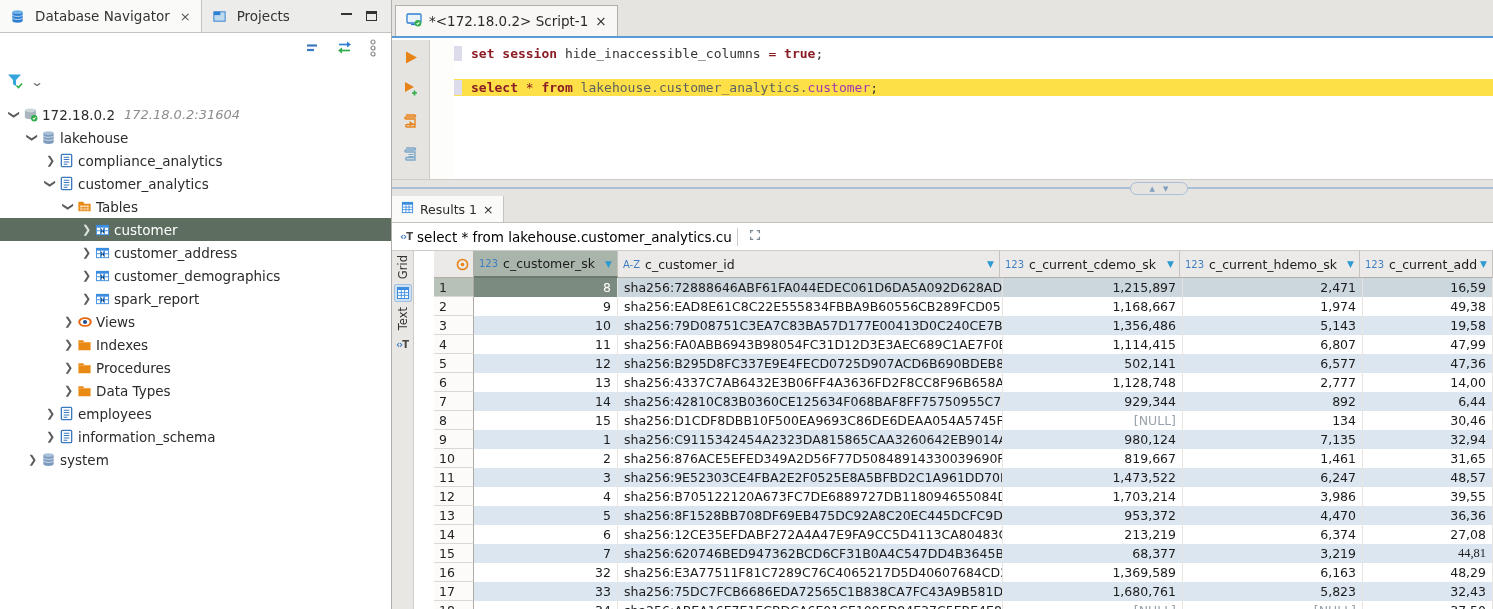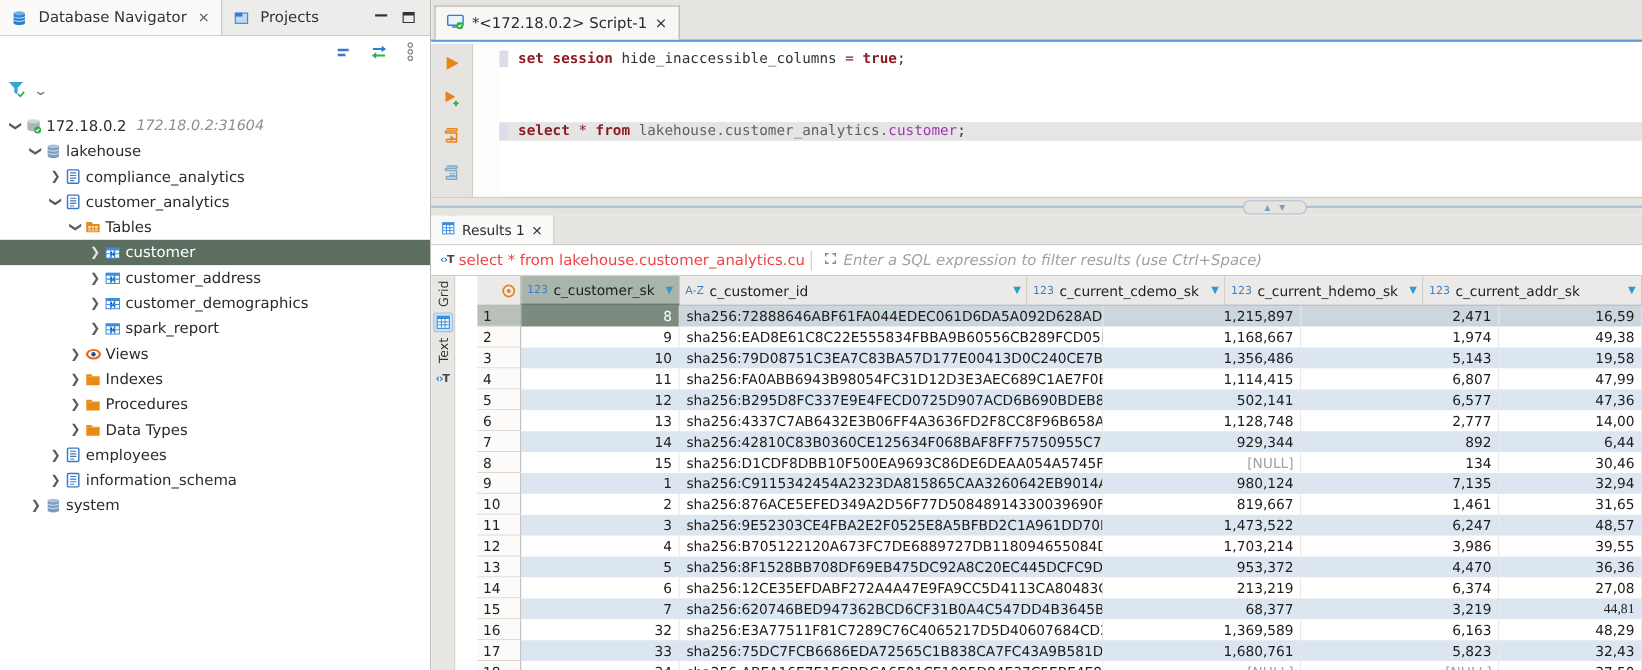--- a/index.html
+++ b/index.html
@@ -33,42 +33,42 @@
 
   
   .editor-pane { position:absolute; left:392px; top:0; right:0; height:179px; background:#fff; }
   .etabbar { height:38px; background:#e6e4e1; border-bottom:2px solid #5b9bd5; display:flex; align-items:flex-end; }
   .etab { height:31px; background:#f8f7f5; border:1px solid #b2afaa; border-bottom:none; display:flex; align-items:center; gap:7px; padding:0 10px; margin-left:3px; font-size:13.5px; }
   .econtent { position:absolute; top:40px; left:0; right:0; bottom:0; display:flex; }
   .etools { width:38px; background:#e6e4e1; border-right:1px solid #cfccc7; display:flex; flex-direction:column; align-items:center; padding-top:10px; gap:13px; flex:0 0 auto; }
   .egutter { width:24px; background:#fdfdfc; flex:0 0 auto; }
   .ecode { flex:1; padding-top:5px; font-family:"DejaVu Sans Mono","Liberation Mono",monospace; font-size:13px; }
   .cline { height:17px; line-height:17px; display:flex; align-items:center; }
-  .cline.current { background:#e5e5e5;margin-top:32px; }
+  .cline.current { background:#fde047; }
   .cmark { width:8px; height:15px; background:#dcdcec; margin-right:9px; flex:0 0 auto; }
   .cmark.empty { background:transparent; }
   .tok-kw { color:#8b1c24; font-weight:bold; }
   .tok-op { color:#8b1c24; }
   .tok-plain { color:#333333; }
   .tok-schema { color:#5f615f; }
   .tok-table { color:#a435b2; }
 
   
   .sash { position:absolute; left:392px; right:0; top:179px; height:17px; background:#e6e4e1; border-top:1px solid #cfccc7; }
   .sash-line { position:absolute; left:0; right:0; top:7px; height:2px; background:#a9c0d8; }
   .sash-pill { position:absolute; left:738px; top:2px; width:58px; height:13px; background:#e6e4e1; border:1px solid #a9c0d8; border-radius:7px; display:flex; align-items:center; justify-content:center; gap:8px; font-size:7px; color:#7e9cc0; }
 
   
   .results { position:absolute; left:392px; right:0; top:196px; bottom:0; display:flex; flex-direction:column; background:#fff; }
   .rtabbar { height:27px; background:#e6e4e1; border-bottom:1px solid #c6c3be; display:flex; align-items:stretch; flex:0 0 auto; }
   .rtab { display:flex; align-items:center; gap:6px; padding:0 9px; background:#fafaf9; border-right:1px solid #c6c3be; font-size:12.5px; }
   .rfilter { height:28px; background:#fff; border-bottom:1px solid #cfccc7; display:flex; align-items:center; padding:0 4px; flex:0 0 auto; }
   .sqlticon { font-size:10px; color:#444; font-weight:bold; white-space:nowrap; margin:0 4px; }
   .sqlticon .ang { color:#3b78c0; letter-spacing:-1px; }
-  .rquery { color:#ef4444; font-size:13.5px; font-weight:500; white-space:nowrap; }
+  .rquery { color:#000000; font-size:13.5px; font-weight:500; white-space:nowrap; }
   .rdivider { width:1px; height:18px; background:#cfccc7; margin:0 5px; }
   .rfilter-input { flex:1; border:none; outline:none; font-style:italic; font-size:13.5px; color:#a0a09e; font-family:inherit; background:transparent; }
   .rfilter-input::placeholder { color:#a0a09e; }
   .rbody { flex:1; display:flex; overflow:hidden; }
   .vstrip { width:22px; background:#e9e7e4; border-right:1px solid #cfccc7; display:flex; flex-direction:column; align-items:center; padding-top:4px; gap:5px; flex:0 0 auto; }
   .vlabel { writing-mode:vertical-rl; transform:rotate(180deg); font-size:11.5px; color:#333; }
   .vicon { width:18px; height:18px; display:flex; align-items:center; justify-content:center; }
   .vicon.sel { background:#cfe0f2; border:1px solid #9ec1e4; border-radius:2px; }
 
   .grid { flex:1; overflow:hidden; background:#fff;padding-left:20px; }
@@ -437,21 +437,20 @@
 
     <div class="rfilter">
       <span class="sqlticon"><span class="ang">‹›</span>T</span>
       <span class="rquery">select * from lakehouse.customer_analytics.cu</span>
       <span class="rdivider"></span>
       <span style="margin:0 5px;">
         <svg width="14" height="14" viewBox="0 0 16 16">
             <path d="M3 6V3h3M10 3h3v3M13 10v3h-3M6 13H3v-3" stroke="#7a8894" stroke-width="1.5" fill="none"></path>
           </svg>
       </span>
-      <input class="rfilter-input" type="text" placeholder="Enter a SQL expression to filter results (use Ctrl+Space)" style="">
     </div>
 
     <div class="rbody">
       <div class="vstrip">
         <span class="vlabel">Grid</span>
         <span class="vicon sel">
           <svg width="14" height="14" viewBox="0 0 14 14">
               <rect x="1" y="1" width="12" height="12" fill="#3b8de0"></rect>
               <rect x="2" y="4" width="10" height="8" fill="#fff"></rect>
               <path d="M2 6.6h10M2 9.3h10M5.3 4v8M8.6 4v8" stroke="#3b8de0" stroke-width=".9"></path>
@@ -468,21 +467,21 @@
             <svg width="15" height="15" viewBox="0 0 16 16">
                 <circle cx="8" cy="8" r="5.4" fill="none" stroke="#e8831a" stroke-width="1.7"></circle>
                 <circle cx="8" cy="8" r="1.9" fill="#e8831a"></circle>
               </svg>
           </div>
         <div class="gcol selcol" style="width: 144px;">
               <span class="ctype">123</span>
               <span class="cname">c_customer_sk</span>
               <span class="carrow">▼</span>
             </div>
-            <div class="gcol" style="width: 316px;">
+            <div class="gcol" style="width: 382px;">
               <span class="ctype">A-Z</span>
               <span class="cname">c_customer_id</span>
               <span class="carrow">▼</span>
             </div>
             <div class="gcol" style="width: 180px;">
               <span class="ctype">123</span>
               <span class="cname">c_current_cdemo_sk</span>
               <span class="carrow">▼</span>
             </div>
             <div class="gcol" style="width: 180px;">

